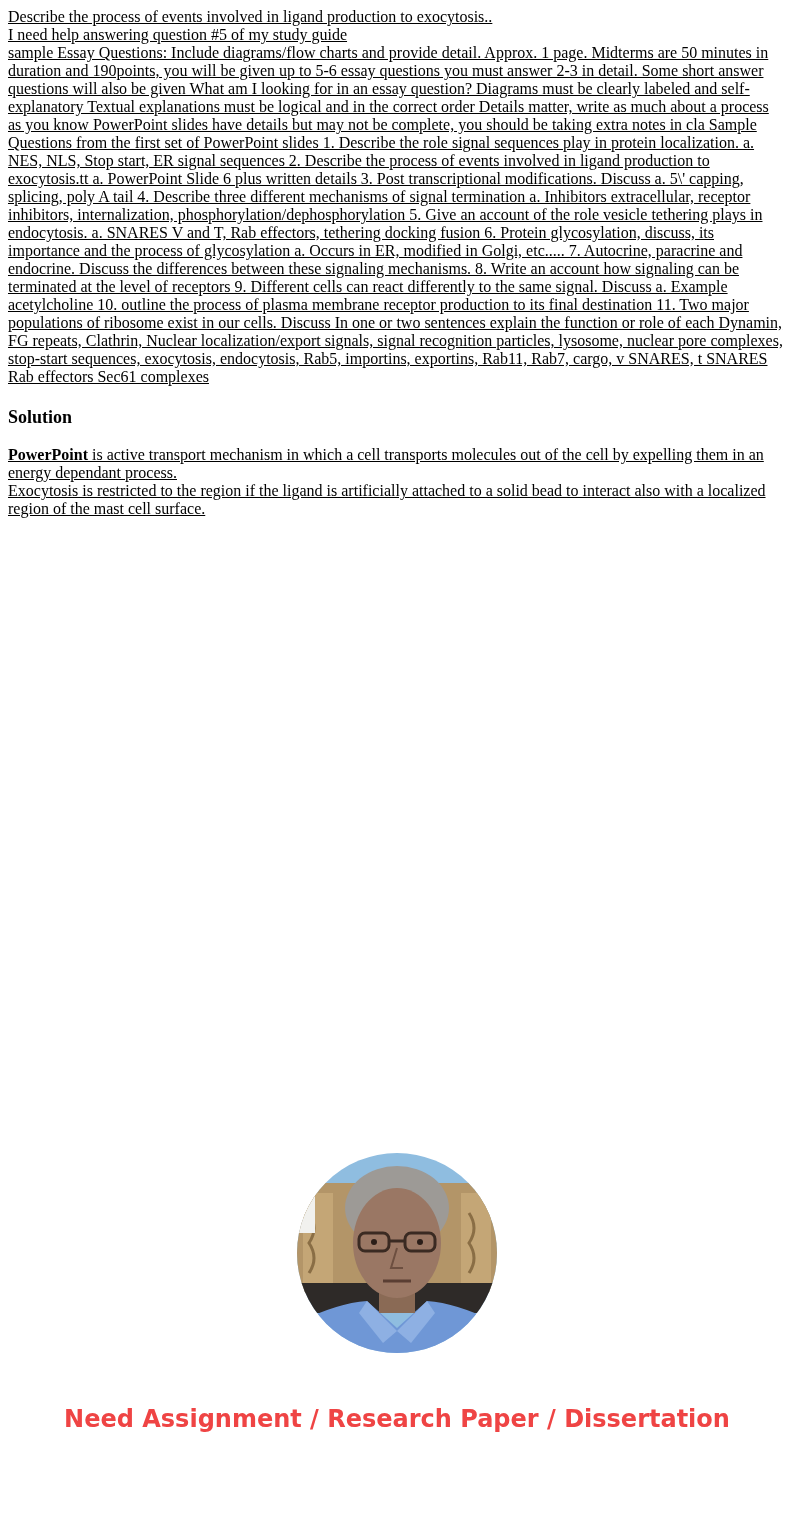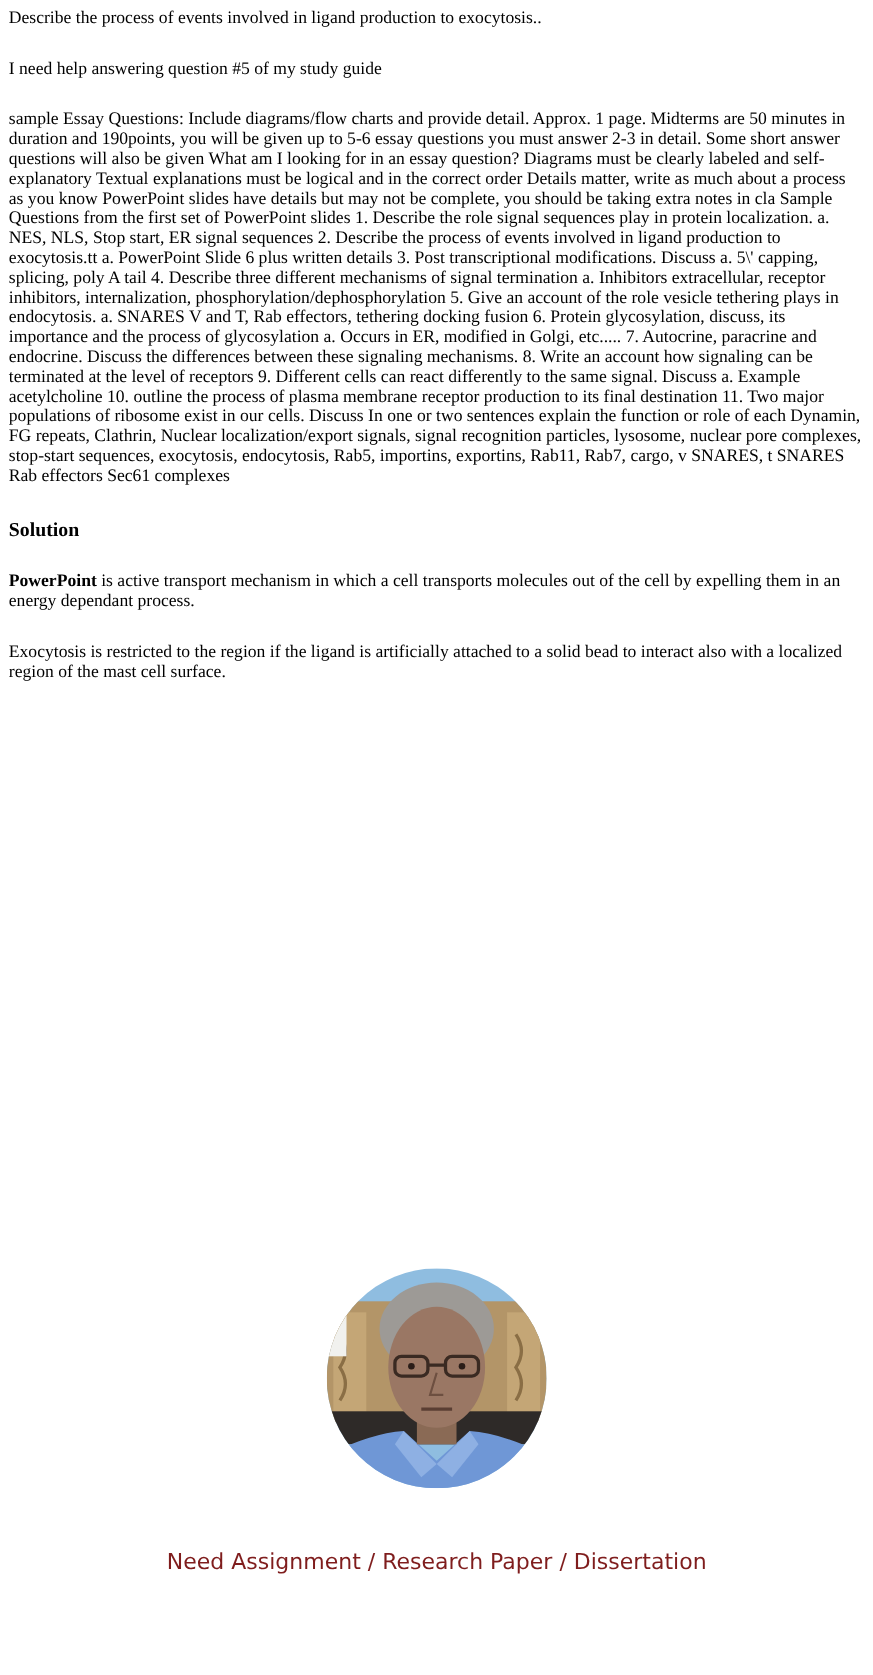--- a/index.html
+++ b/index.html
@@ -6,21 +6,21 @@
     body {
       width: 794px;
       min-height: 1523px;
       position: relative;
       font-family: "Liberation Serif", serif;
       font-size: 16px;
       line-height: 18px;
       color: #000000;
     }
     .content { padding: 0 8px; }
-    p { margin: 28px 0; }
+    p { margin: 0 0; text-decoration: underline; }
     p.first { margin-top: 8px; }
     h3 {
       font-size: 18px;
       font-weight: bold;
       margin: 20px 0 18px 0;
       line-height: 22px;
     }
     .avatar-wrap {
       position: absolute;
       left: 297px;
@@ -31,24 +31,24 @@
       overflow: hidden;
     }
     .avatar-wrap svg { display: block; }
     .promo {
       position: absolute;
       left: 0;
       top: 1404px;
       width: 794px;
       text-align: center;
       font-family: "DejaVu Sans", sans-serif;
-      font-weight: normal;
-      font-size: 20px;
+      font-weight: bold;
+      font-size: 24px;
       line-height: 30px;
-      color: #7f1d1d;
+      color: #ef4444;
     }
     .promo div { margin: 0; }
   </style>
 </head>
 <body>
 
 <div class="content">
   <p class="first">Describe the process of events involved in ligand production to exocytosis..</p>
   <p>I need help answering question #5 of my study guide</p>
   <p>sample Essay Questions: Include diagrams/flow charts and provide detail. Approx. 1 page. Midterms are 50 minutes in duration and 190points, you will be given up to 5-6 essay questions you must answer 2-3 in detail. Some short answer questions will also be given What am I looking for in an essay question? Diagrams must be clearly labeled and self-explanatory Textual explanations must be logical and in the correct order Details matter, write as much about a process as you know PowerPoint slides have details but may not be complete, you should be taking extra notes in cla Sample Questions from the first set of PowerPoint slides 1. Describe the role signal sequences play in protein localization. a. NES, NLS, Stop start, ER signal sequences 2. Describe the process of events involved in ligand production to exocytosis.tt a. PowerPoint Slide 6 plus written details 3. Post transcriptional modifications. Discuss a. 5\' capping, splicing, poly A tail 4. Describe three different mechanisms of signal termination a. Inhibitors extracellular, receptor inhibitors, internalization, phosphorylation/dephosphorylation 5. Give an account of the role vesicle tethering plays in endocytosis. a. SNARES V and T, Rab effectors, tethering docking fusion 6. Protein glycosylation, discuss, its importance and the process of glycosylation a. Occurs in ER, modified in Golgi, etc..... 7. Autocrine, paracrine and endocrine. Discuss the differences between these signaling mechanisms. 8. Write an account how signaling can be terminated at the level of receptors 9. Different cells can react differently to the same signal. Discuss a. Example acetylcholine 10. outline the process of plasma membrane receptor production to its final destination 11. Two major populations of ribosome exist in our cells. Discuss In one or two sentences explain the function or role of each Dynamin, FG repeats, Clathrin, Nuclear localization/export signals, signal recognition particles, lysosome, nuclear pore complexes, stop-start sequences, exocytosis, endocytosis, Rab5, importins, exportins, Rab11, Rab7, cargo, v SNARES, t SNARES Rab effectors Sec61 complexes</p>

